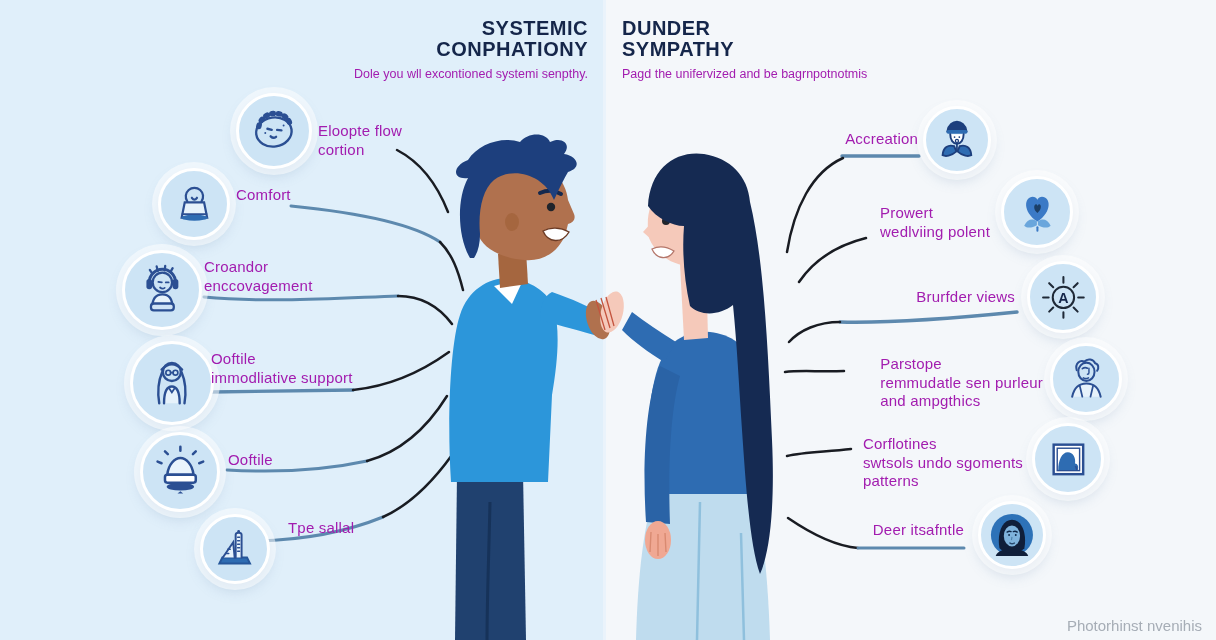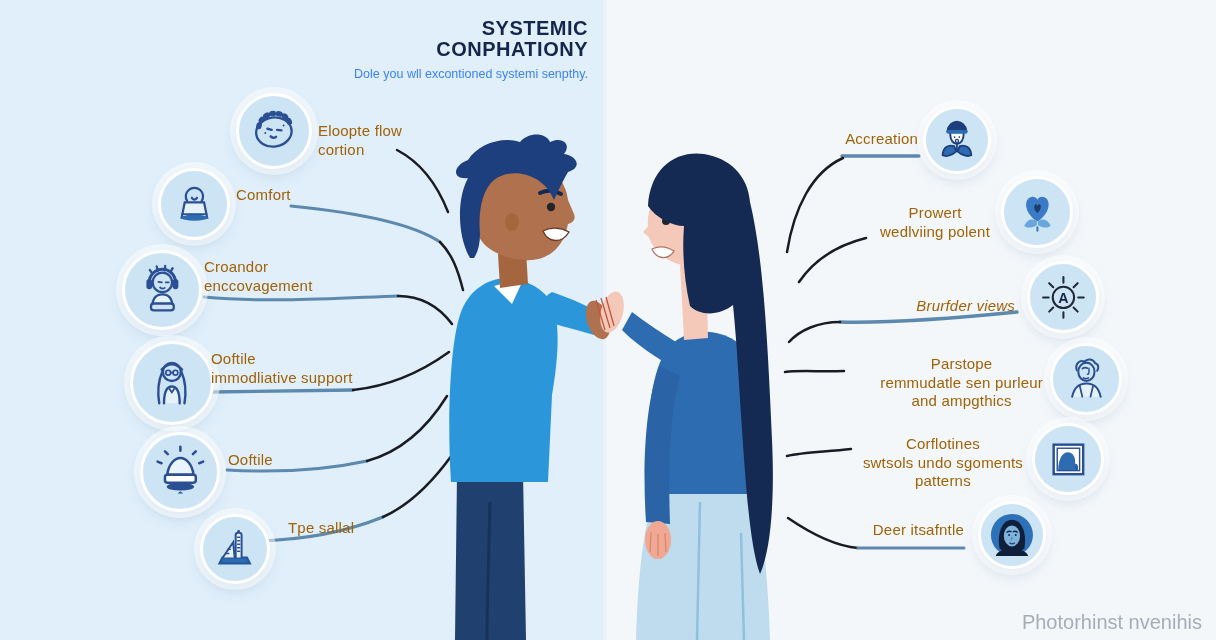--- a/index.html
+++ b/index.html
@@ -7,39 +7,39 @@
     position:relative; width:1216px; height:640px; overflow:hidden;
     font-family:"Liberation Sans", sans-serif;
   }
   .bg-left  { position:absolute; left:0;   top:0; width:605px;  height:640px; background:#e0effa; }
   .bg-right { position:absolute; left:605px; top:0; width:611px; height:640px; background:#f4f7fa; }
   .divider  { position:absolute; left:603px; top:0; width:3px; height:640px; background:#eaf3fb; }
   svg.overlay { position:absolute; left:0; top:0; width:1216px; height:640px; }
 
   .hdr { position:absolute; }
   .hdr .t { font-size:20px; font-weight:bold; color:#15264a; letter-spacing:0.5px; line-height:1.04; white-space:pre-line; }
-  .hdr .s { font-size:12.5px; color:#3b82f6; margin-top:7px; }
+  .hdr .s { font-size:12.5px; color:#a21caf; margin-top:7px; }
   .hdr-left  { top:18px; right:628px; text-align:right; width:320px; }
   .hdr-right { top:18px; left:622px;  text-align:left;  width:360px; }
 
   .icon-wrap {
     position:absolute; border-radius:50%; background:#cde4f5;
     border:3px solid #ffffff;
     box-shadow:0 0 0 6px rgba(255,255,255,0.5), 0 6px 14px rgba(110,145,180,0.28);
     display:flex; align-items:center; justify-content:center; box-sizing:border-box;
   }
   .icon-wrap svg { width:74%; height:74%; }
 
   .lbl {
-    position:absolute; font-size:15px; line-height:1.24; color:#a16207;
+    position:absolute; font-size:15px; line-height:1.24; color:#a21caf;
     white-space:pre-line; letter-spacing:0.2px;
   }
-  .lbl.r { text-align:center; }
-
-  .watermark { position:absolute; right:14px; bottom:6px; font-size:20px; color:#a6adb6; }
+  .lbl.r { text-align:left; }
+
+  .watermark { position:absolute; right:14px; bottom:6px; font-size:15px; color:#a6adb6; }
 </style>
 </head>
 <body>
 
 <div class="canvas">
   <div class="bg-left"></div>
   <div class="bg-right"></div>
   <div class="divider"></div>
 
   <svg class="overlay" viewBox="0 0 1216 640">
@@ -107,20 +107,25 @@
       <ellipse cx="612" cy="312" rx="11" ry="21" transform="rotate(14 612 312)" fill="#f5c9ba"></ellipse>
       <path d="M596,300 L605,330 M601,298 L610,328 M606,297 L614,326" stroke="#c4543e" stroke-width="1.3" fill="none"></path>
     </g>
   </svg>
 
   <div class="hdr hdr-left">
     <div class="t">SYSTEMIC
 CONPHATIONY</div>
     <div class="s">Dole you wll excontioned systemi senpthy.</div>
   </div>
+  <div class="hdr hdr-right">
+    <div class="t">DUNDER
+SYMPATHY</div>
+    <div class="s">Pagd the unifervized and be bagrnpotnotmis</div>
+  </div>
 
   <div>
     <div class="icon-wrap" style="left:236px;top:93px;width:76px;height:76px;">
       <svg viewBox="0 0 48 48">
           <g stroke="#2b4f93" stroke-width="2.2" fill="none" stroke-linecap="round">
         <ellipse cx="24" cy="25" rx="16.5" ry="13.5" transform="rotate(-8 24 25)"></ellipse>
         <path d="M10,20 C12,11 20,6.5 28,8 C34,9 38,13 39,18" stroke-width="5" stroke-dasharray="1.5 4.5"></path>
         <path d="M18,22 l4,1 M27,23 l4,0.5"></path>
             <path d="M21,29 q2.5,2.5 5,0.5"></path>
         <circle cx="16" cy="26" r="0.9" fill="#2b4f93" stroke="none"></circle>
@@ -256,21 +261,21 @@
   <div>
     <div class="icon-wrap" style="left:1027px;top:261px;width:72px;height:72px;">
       <svg viewBox="0 0 48 48">
         <g stroke="#1f2937" stroke-width="2" fill="none" stroke-linecap="round">
           <circle cx="24" cy="24" r="10.5"></circle>
           <path d="M24,9.5 L24,4 M24,38.5 L24,44 M9.5,24 L4,24 M38.5,24 L44,24 M14,14 L10,10 M34,14 L38,10 M14,34 L10,38 M34,34 L38,38"></path>
         </g>
         <text x="24" y="29" text-anchor="middle" font-size="14" font-weight="bold" fill="#15264a" font-family="Liberation Sans, sans-serif">A</text>
       </svg>
     </div>
-    <div class="lbl r" style="right:201px;top:297px;font-style:italic;">Brurfder views</div>
+    <div class="lbl r" style="right:201px;top:288px;">Brurfder views</div>
   </div>
 
   <div>
     <div class="icon-wrap" style="left:1050px;top:343px;width:72px;height:72px;">
       <svg viewBox="0 0 48 48">
           <g stroke="#2b4f93" stroke-width="2" fill="none" stroke-linecap="round">
         <path d="M14.5,15 C12.5,8 18,4.5 22,6.5 C25,3 31,4 32.5,8 C36,8.5 36.5,13 34.5,15.5"></path>
         <ellipse cx="24" cy="16.5" rx="8" ry="9"></ellipse>
         <path d="M20,13.5 q2.5,-2 5,-0.5" stroke-width="1.6"></path>
         <path d="M26.5,13 l0,4.5 q0,1.5 -1.5,1.5" stroke-width="1.4"></path>

